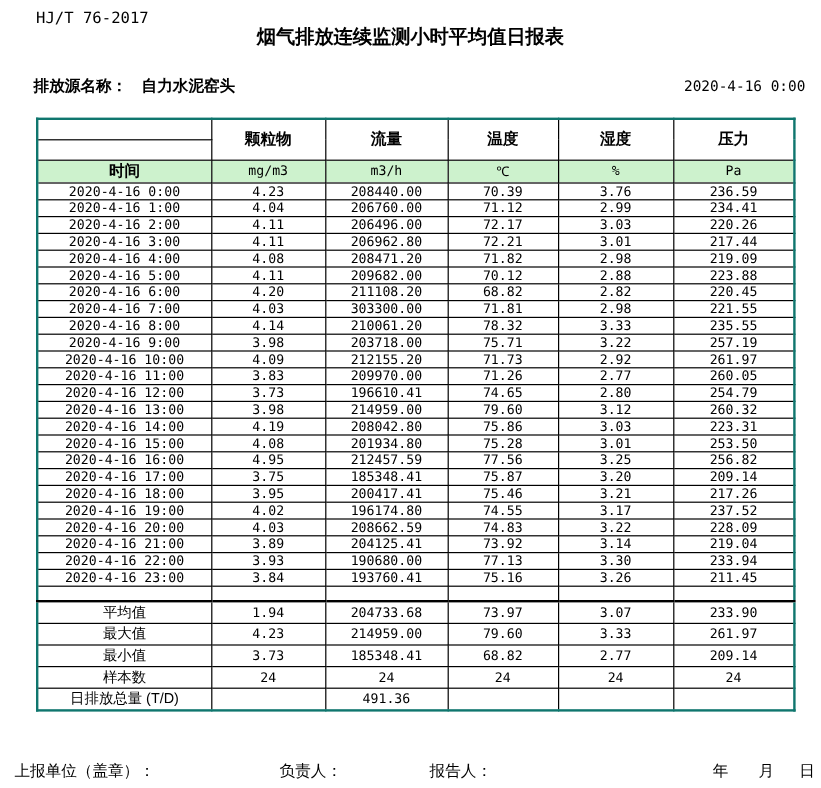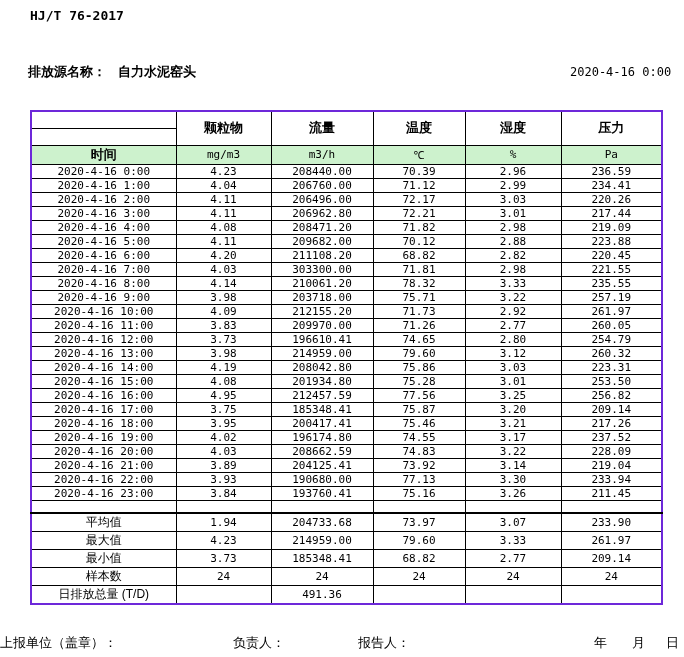--- a/index.html
+++ b/index.html
@@ -7,40 +7,40 @@
   body {
     width: 684px; height: 657px;
     background: #ffffff; color: #000;
     font-family: "Liberation Sans", sans-serif;
   }
   .page { position: relative; width: 684px; height: 657px; overflow: hidden; }
 
   .std-code {
     position: absolute; left: 30px; top: 8px;
     font-family: "DejaVu Sans Mono", monospace;
-    font-weight: bold; font-size: 13px; letter-spacing: 0px;
+    font-weight: normal; font-size: 13px; letter-spacing: 0px;
   }
   .title {
     position: absolute; left: 0; top: 21px; width: 100%;
     text-align: center; font-weight: bold; font-size: 16px;
   }
   .source-row {
     position: absolute; left: 28px; top: 63px;
     font-weight: bold; font-size: 13px;
   }
   .source-row .src-name { margin-left: 12px; }
   .datetime {
     position: absolute; left: 570px; top: 65px;
     font-family: "DejaVu Sans Mono", monospace; font-size: 12px;
   }
 
   table.report {
-    position: absolute; left: 30px; top: 110px;
+    position: absolute; left: 30px; top: 98px;
     border-collapse: collapse; table-layout: fixed;
-    border: 2px solid #6d28d9;
+    border: 2px solid #0f766e;
   }
   table.report td, table.report th {
     border: 1px solid #000;
     padding: 0; margin: 0;
     text-align: center; vertical-align: middle;
     overflow: hidden; white-space: nowrap;
   }
   tr.hdr-top td, tr.hdr-top th { height: 17px; }
   tr.hdr-split td { height: 17px; }
   th.col-hd { font-weight: bold; font-size: 13px; background: #fff; }
@@ -55,34 +55,35 @@
   tr.summary-first td { border-top: 2px solid #000; margin-top: 47px; }
   td.sum-label { font-size: 12px; height: 13px; }
   td.sum-val { font-family: "DejaVu Sans Mono", monospace; font-size: 11px; height: 13px; }
 
   .foot-note {
     position: absolute; left: 16px; top: 616px;
     font-size: 13px;
   }
   .foot-line { position: absolute; left: 0; top: 634px; width: 684px; height: 18px; font-size: 13px; }
   .foot-line span { position: absolute; top: 0; }
-  .fl-unit { left: 0; }
+  .fl-unit { left: 12px; }
   .fl-resp { left: 233px; }
   .fl-reporter { left: 358px; }
   .fl-date { left: 493px; margin-top: 24px; }
   .fl-year { left: 594px; }
   .fl-month { left: 632px; }
   .fl-day { left: 666px; }
 </style>
 </head>
 <body>
 
 <div class="page">
 
   <div class="std-code">HJ/T  76-2017</div>
+  <div class="title">烟气排放连续监测小时平均值日报表</div>
 
   <div class="source-row">
     <span class="src-label">排放源名称：</span><span class="src-name">自力水泥窑头</span>
   </div>
   <div class="datetime">2020-4-16  0:00</div>
 
   <table class="report">
     <colgroup>
       <col style="width:145px">
       <col style="width:95px">
@@ -111,21 +112,21 @@
         <td class="unit-cell">%</td>
         <td class="unit-cell">Pa</td>
       </tr>
     </thead>
     <tbody>
         <tr>
           <td class="time-cell">2020-4-16  0:00</td>
           <td class="num-cell">4.23</td>
           <td class="num-cell">208440.00</td>
           <td class="num-cell">70.39</td>
-          <td class="num-cell">2.96</td>
+          <td class="num-cell">3.76</td>
           <td class="num-cell">236.59</td>
         </tr>
         <tr>
           <td class="time-cell">2020-4-16  1:00</td>
           <td class="num-cell">4.04</td>
           <td class="num-cell">206760.00</td>
           <td class="num-cell">71.12</td>
           <td class="num-cell">2.99</td>
           <td class="num-cell">234.41</td>
         </tr>

